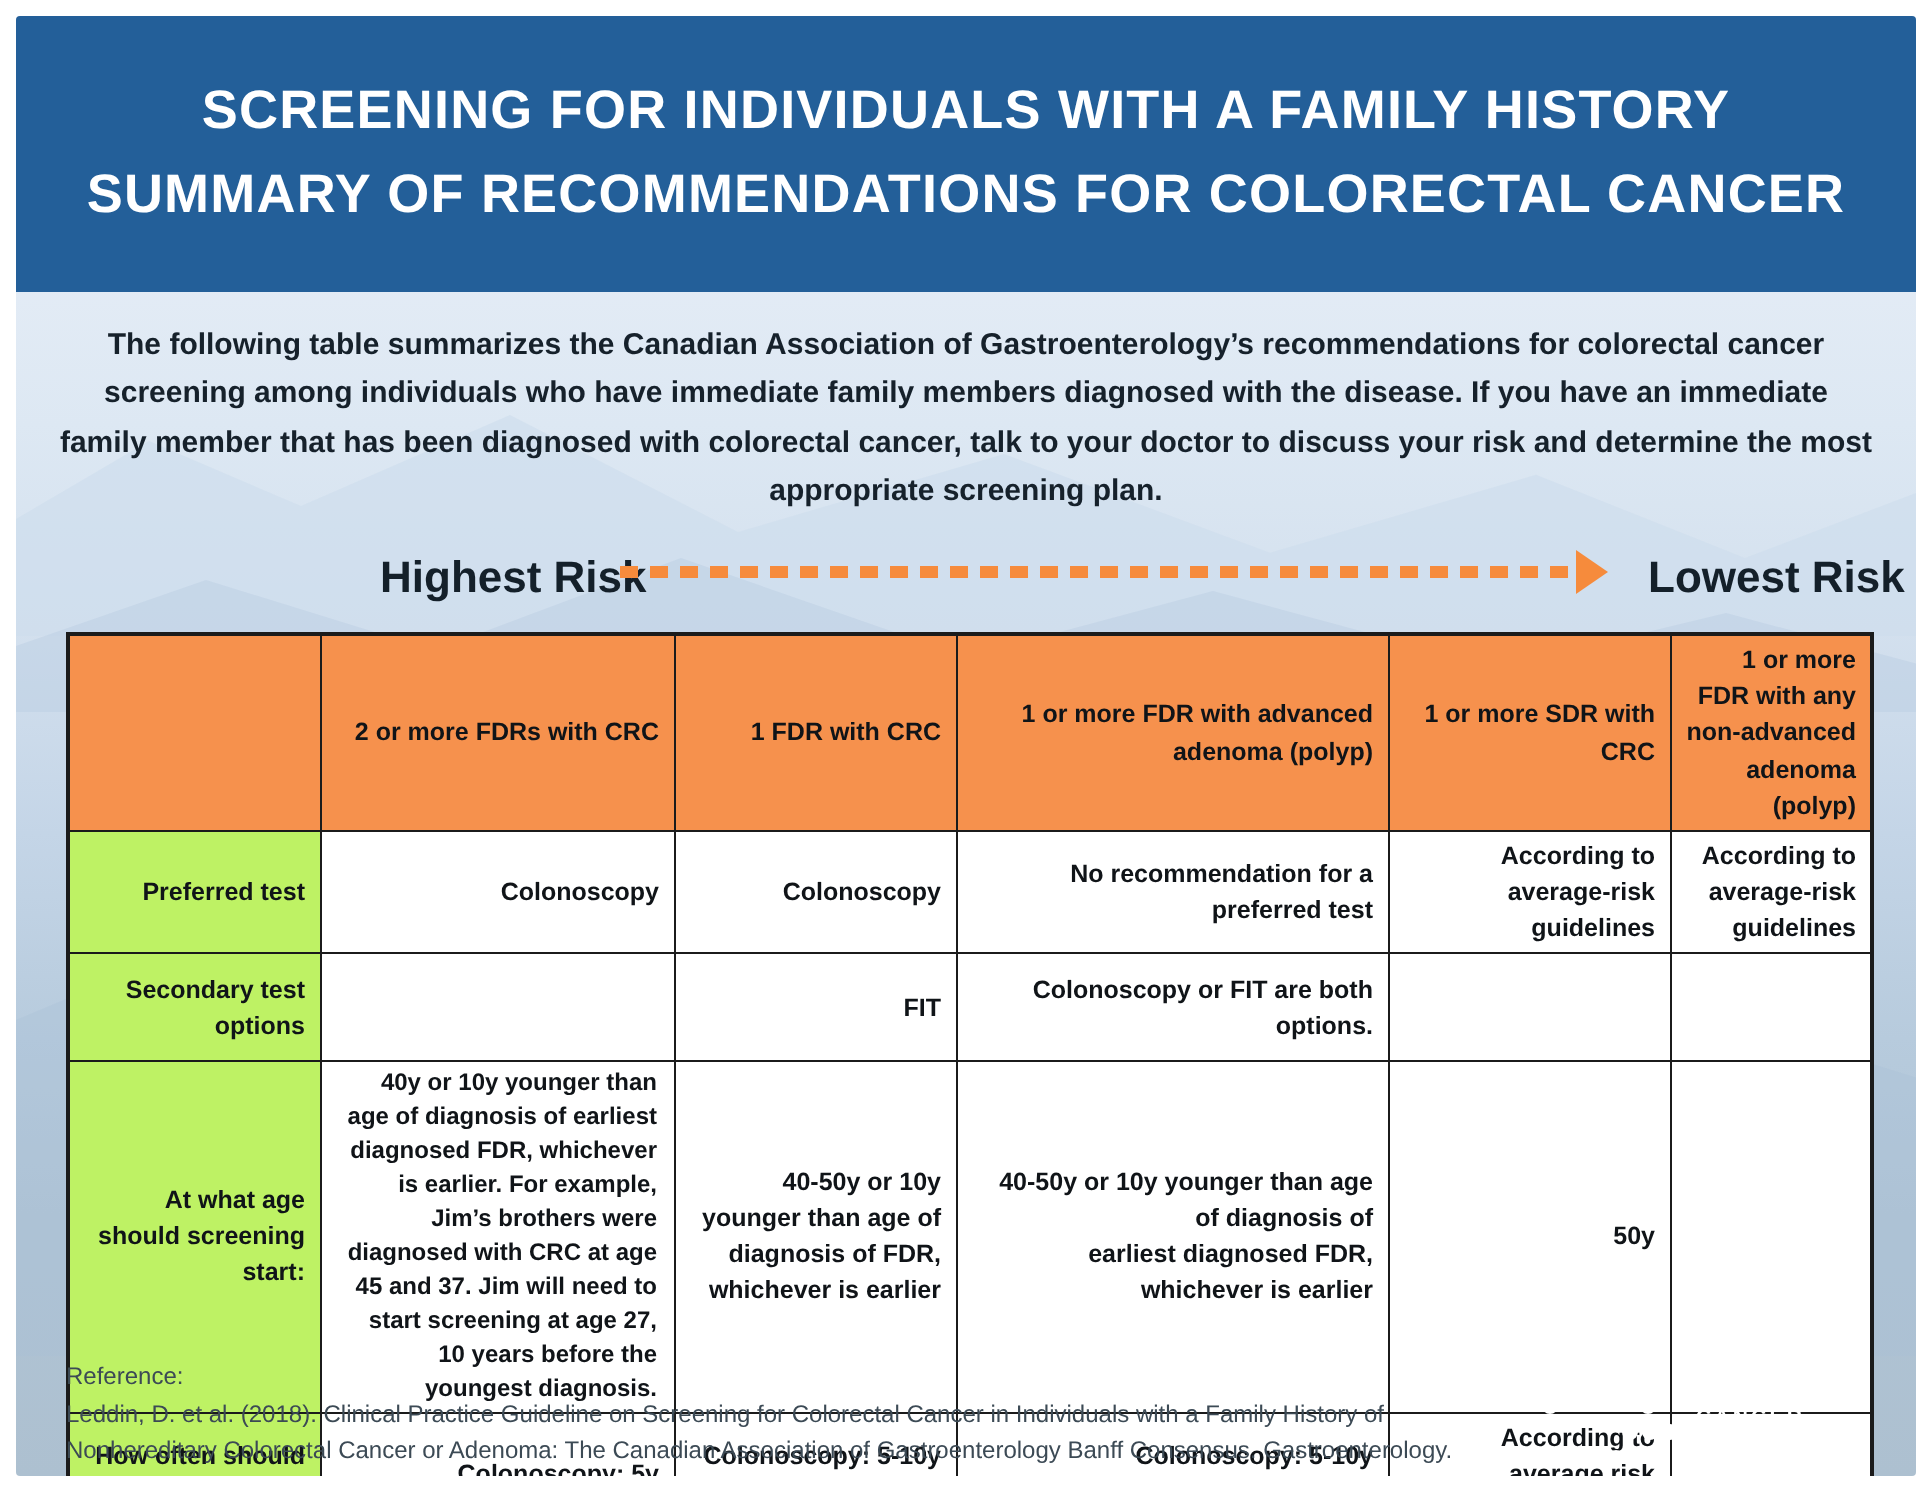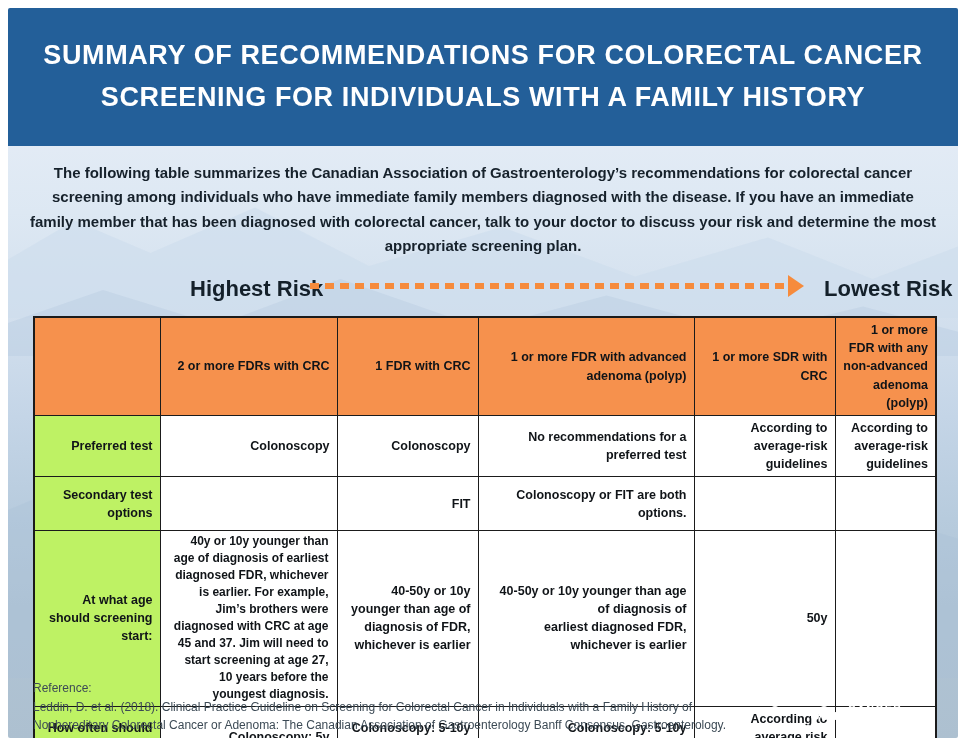--- a/index.html
+++ b/index.html
@@ -140,22 +140,22 @@
 </head>
 <body>
 
 <div class="frame">
   <div class="sheet">
     <div class="ridge ridge-1"></div>
     <div class="ridge ridge-2"></div>
     <div class="ridge ridge-3"></div>
 
     <div class="banner">
+      <div class="title-line">SCREENING FOR INDIVIDUALS WITH A FAMILY HISTORY</div>
       <div class="title-line">SUMMARY OF RECOMMENDATIONS FOR COLORECTAL CANCER</div>
-      <div class="title-line">SCREENING FOR INDIVIDUALS WITH A FAMILY HISTORY</div>
     </div>
 
     <div class="intro">
       <span>The following table summarizes the Canadian Association of Gastroenterology’s recommendations for colorectal cancer screening among individuals who have immediate family members diagnosed with the disease. If you have an immediate family member that has been diagnosed with colorectal cancer, talk to your doctor to discuss your risk and determine the most appropriate screening plan.</span>
     </div>
 
     <div class="risk-scale">
       <span class="risk-label left">Highest Risk</span>
       <span class="risk-arrow"></span>
       <span class="risk-arrow-head"></span>
@@ -179,21 +179,21 @@
           <th>1 or more FDR with advanced adenoma (polyp)</th>
           <th>1 or more SDR with CRC</th>
           <th>1 or more FDR with any non-advanced adenoma (polyp)</th>
         </tr>
       </thead>
       <tbody>
         <tr class="r-1">
           <td class="row-label">Preferred test</td>
           <td>Colonoscopy</td>
           <td>Colonoscopy</td>
-          <td>No recommendations for a preferred test</td>
+          <td>No recommendation for a preferred test</td>
           <td>According to average-risk guidelines</td>
           <td>According to average-risk guidelines</td>
         </tr>
         <tr class="r-2">
           <td class="row-label">Secondary test options</td>
           <td></td>
           <td>FIT</td>
           <td>Colonoscopy or FIT are both options.</td>
           <td></td>
           <td></td>

